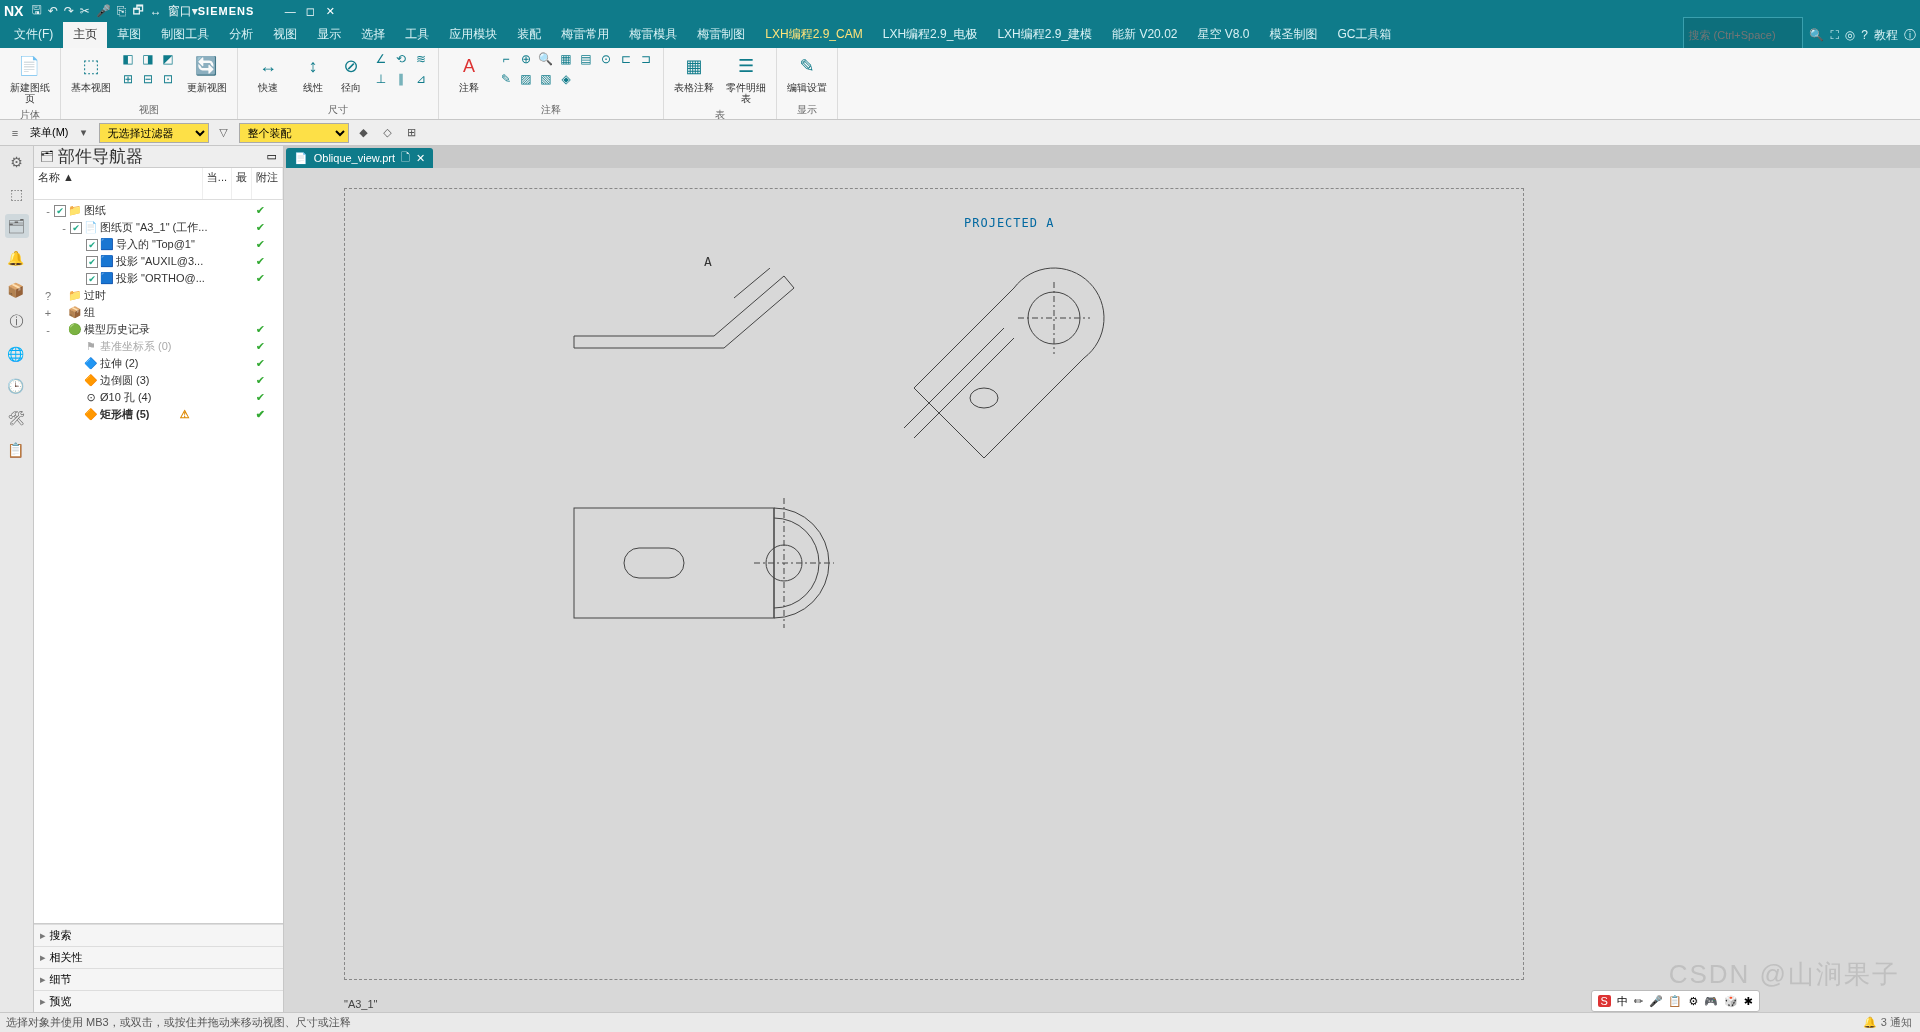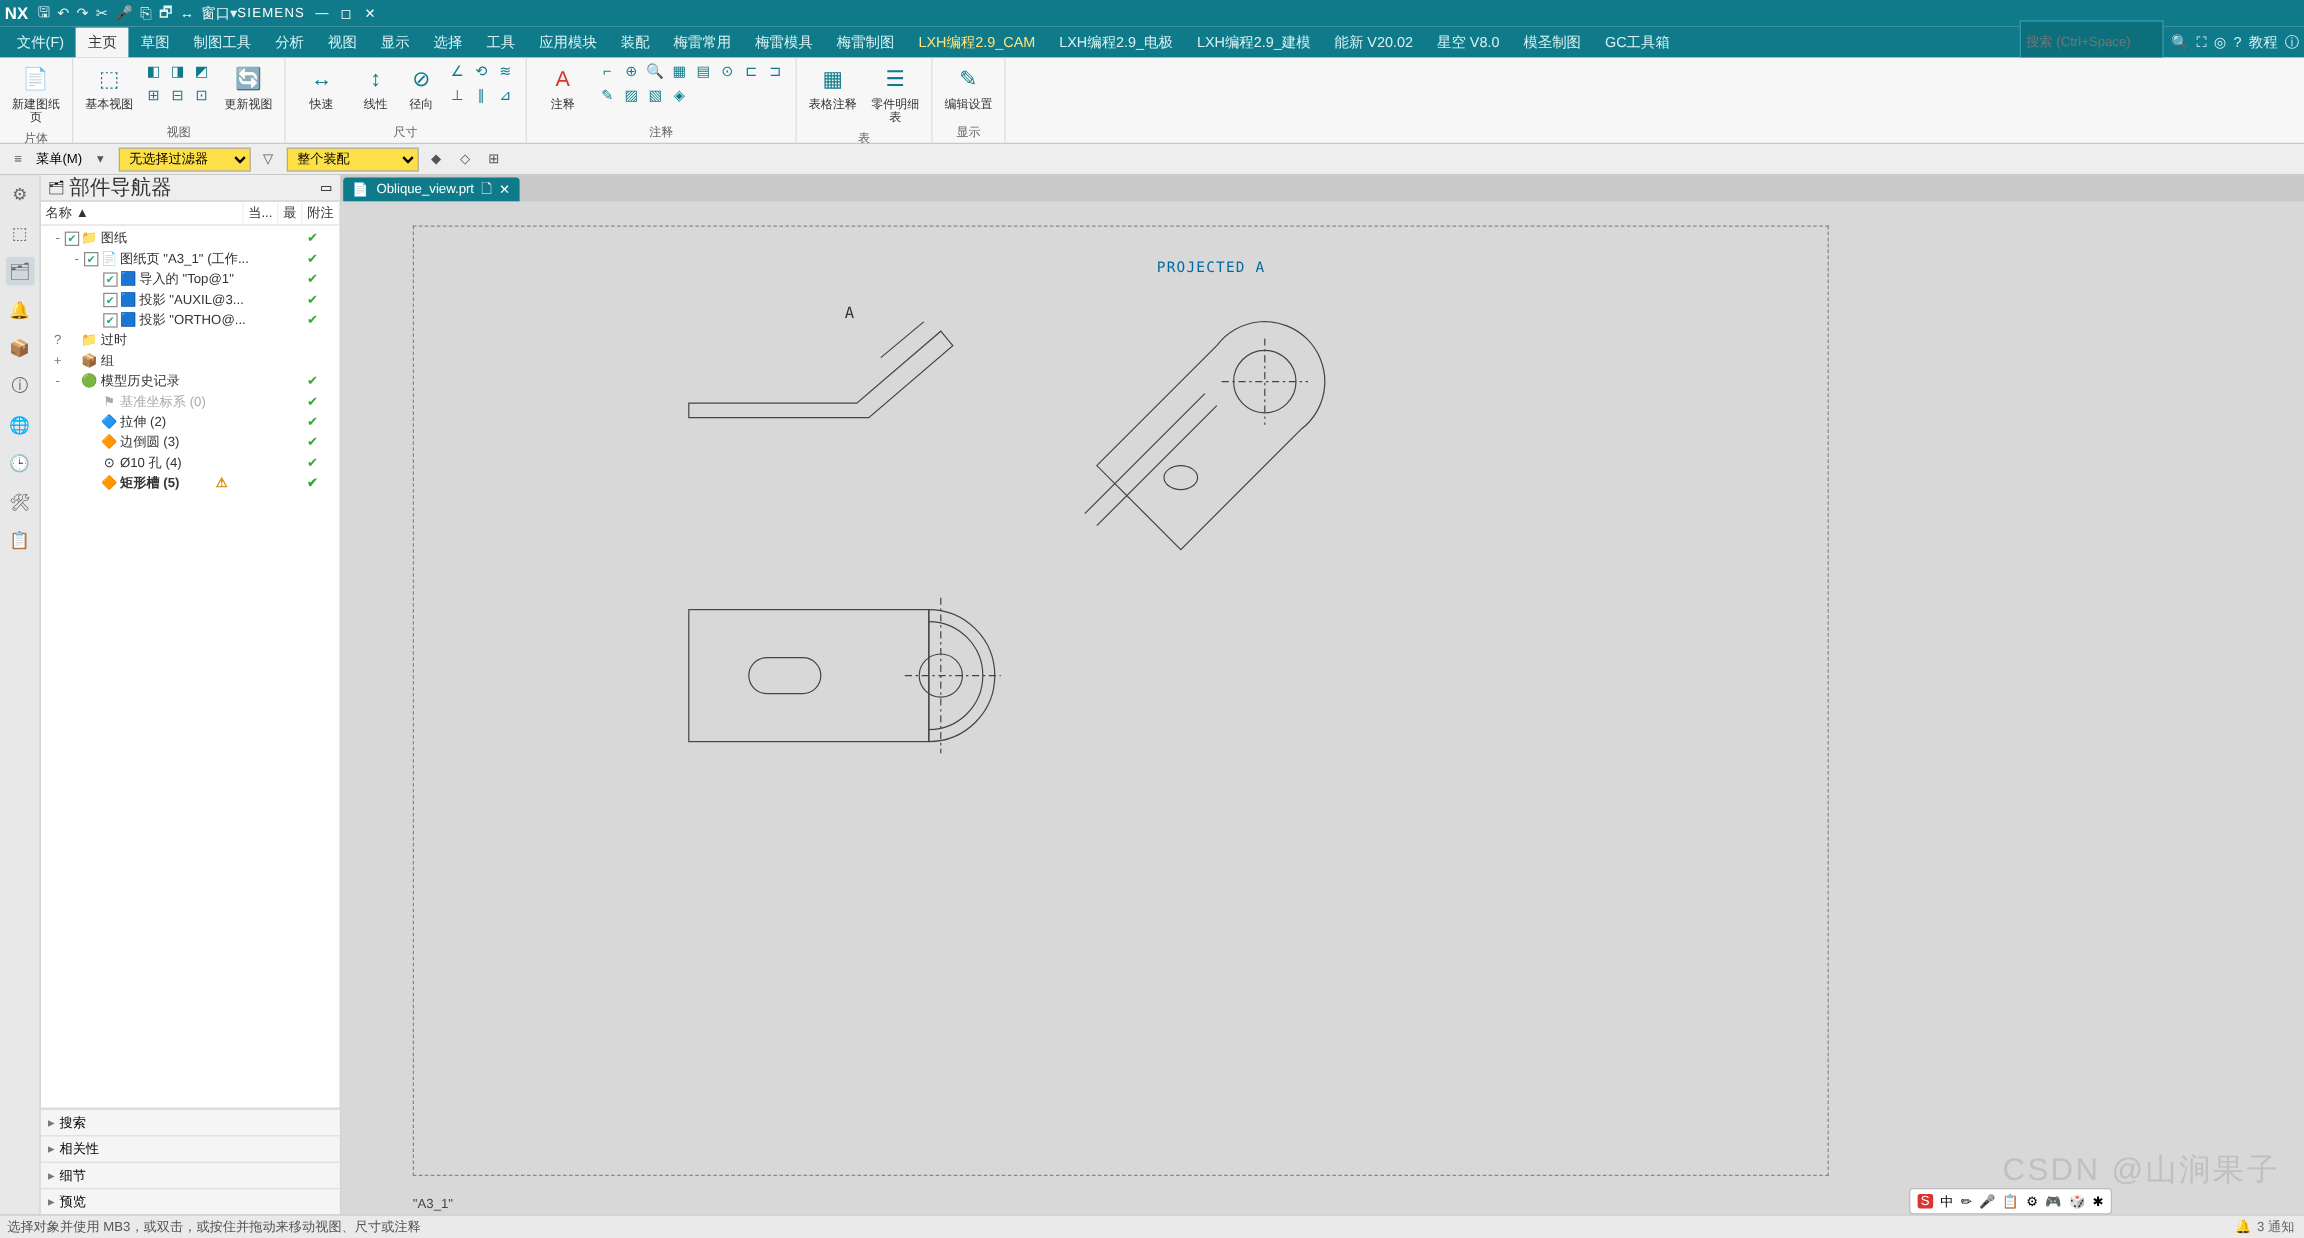--- a/index.html
+++ b/index.html
@@ -2,24 +2,24 @@
 <html><head>
 <meta charset="utf-8">
 <style>
 *{margin:0;padding:0;box-sizing:border-box;font-family:"Microsoft YaHei",Arial,sans-serif;font-size:11px;user-select:none}
 body{width:1920px;height:1032px;overflow:hidden;background:#d8d8d8;display:flex;flex-direction:column}
 .titlebar{height:22px;background:#0f7b8a;display:flex;align-items:center;color:#fff;padding:0 4px}
 .titlebar .nx-logo{font-weight:bold;font-size:14px;margin-right:8px}
 .titlebar .qat{display:flex;gap:6px;align-items:center}
 .titlebar .qat span{font-size:12px;opacity:.9}
 .titlebar .title{flex:1;text-align:center;font-size:11px}
-.titlebar .brand{font-weight:normal;letter-spacing:1px;margin-right:6px}
+.titlebar .brand{font-weight:bold;letter-spacing:1px;margin-right:28px}
 .titlebar .winbtns{display:flex;gap:4px}
 .titlebar .winbtns span{width:16px;text-align:center;cursor:pointer}
-.menubar{height:26px;background:#0f7b8a;display:flex;align-items:center;padding:0 4px;gap:2px}
+.menubar{height:26px;background:#0f7b8a;display:flex;padding:0 4px;gap:2px}
 .menubar .mtab{padding:4px 10px;color:#d9f2f5;cursor:pointer;font-size:12px}
 .menubar .mtab.active{background:#f5f5f5;color:#333}
 .menubar .mtab.hl{color:#ffe37a}
 .menubar .search{margin-left:auto;display:flex;align-items:center;gap:6px}
 .menubar .search input{width:120px;height:36px;border:1px solid #3aa0ae;background:#0d6f7c;color:#cfe;padding:0 4px;font-size:11px}
 .menubar .icn{color:#d9f2f5;font-size:12px;cursor:pointer}
 .ribbon{height:72px;background:#f7f7f7;border-bottom:1px solid #c7c7c7;display:flex}
 .rgroup{display:flex;flex-direction:column;border-right:1px solid #dcdcdc;padding:2px 6px 0 6px}
 .rgroup .row{display:flex;gap:4px;align-items:flex-start;flex:1}
 .rgroup .glabel{text-align:center;font-size:10px;color:#666;padding:2px 0}
@@ -31,21 +31,21 @@
 .filterbar{height:26px;background:#eee;border-bottom:1px solid #c7c7c7;display:flex;align-items:center;padding:0 6px;gap:6px}
 .filterbar .fbtn{width:18px;height:18px;display:flex;align-items:center;justify-content:center;color:#555;cursor:pointer}
 .filterbar select,.filterbar .combo{height:20px;border:1px solid #aaa;background:#fde047;font-size:11px;padding:0 4px}
 .main{flex:1;display:flex;min-height:0}
 .leftrail{width:34px;background:#e8e8e8;border-right:1px solid #c7c7c7;display:flex;flex-direction:column;align-items:center;padding-top:4px;gap:8px}
 .leftrail span{width:24px;height:24px;display:flex;align-items:center;justify-content:center;font-size:14px;color:#666;cursor:pointer}
 .leftrail span.active{background:#cfd8dc;border-radius:3px}
 .navpanel{width:250px;background:#fff;border-right:1px solid #c7c7c7;display:flex;flex-direction:column}
 .navhead{height:22px;background:#eee;border-bottom:1px solid #ccc;display:flex;align-items:center;padding:0 6px;gap:4px}
 .navhead .t{flex:1;font-size:17px;color:#333}
-.navcols{height:20px;display:flex;border-bottom:1px solid #ddd;font-size:10px;color:#333}
+.navcols{height:32px;display:flex;border-bottom:1px solid #ddd;font-size:10px;color:#333}
 .navcols div{padding:2px 4px;border-right:1px solid #eee}
 .navcols .c1{flex:1}
 .tree{flex:1;overflow:auto;padding:2px 0}
 .tn{display:flex;align-items:center;height:17px;font-size:11px;color:#333;white-space:nowrap}
 .tn .sp{display:inline-block}
 .tn .tw{width:12px;text-align:center;color:#777;cursor:pointer}
 .tn .ck{width:12px;height:12px;border:1px solid #888;margin-right:2px;display:inline-flex;align-items:center;justify-content:center;font-size:9px;color:#2a8}
 .tn .ic{width:14px;text-align:center;font-size:11px;margin-right:2px}
 .tn .chk{color:#3a3;margin-left:auto;margin-right:18px;font-size:11px}
 .tn.bold{font-weight:bold}

